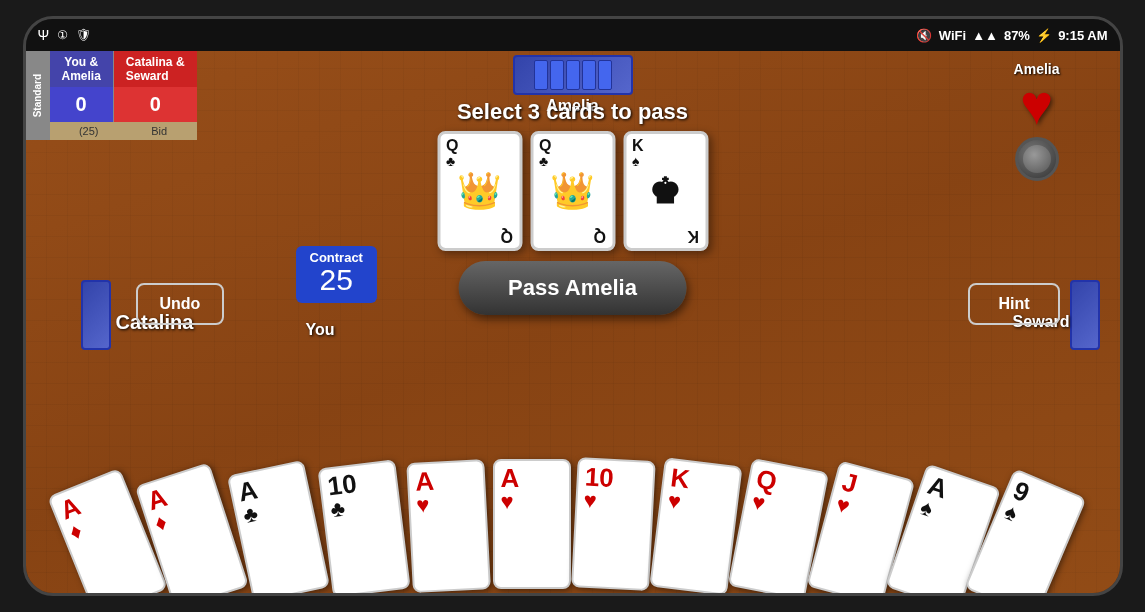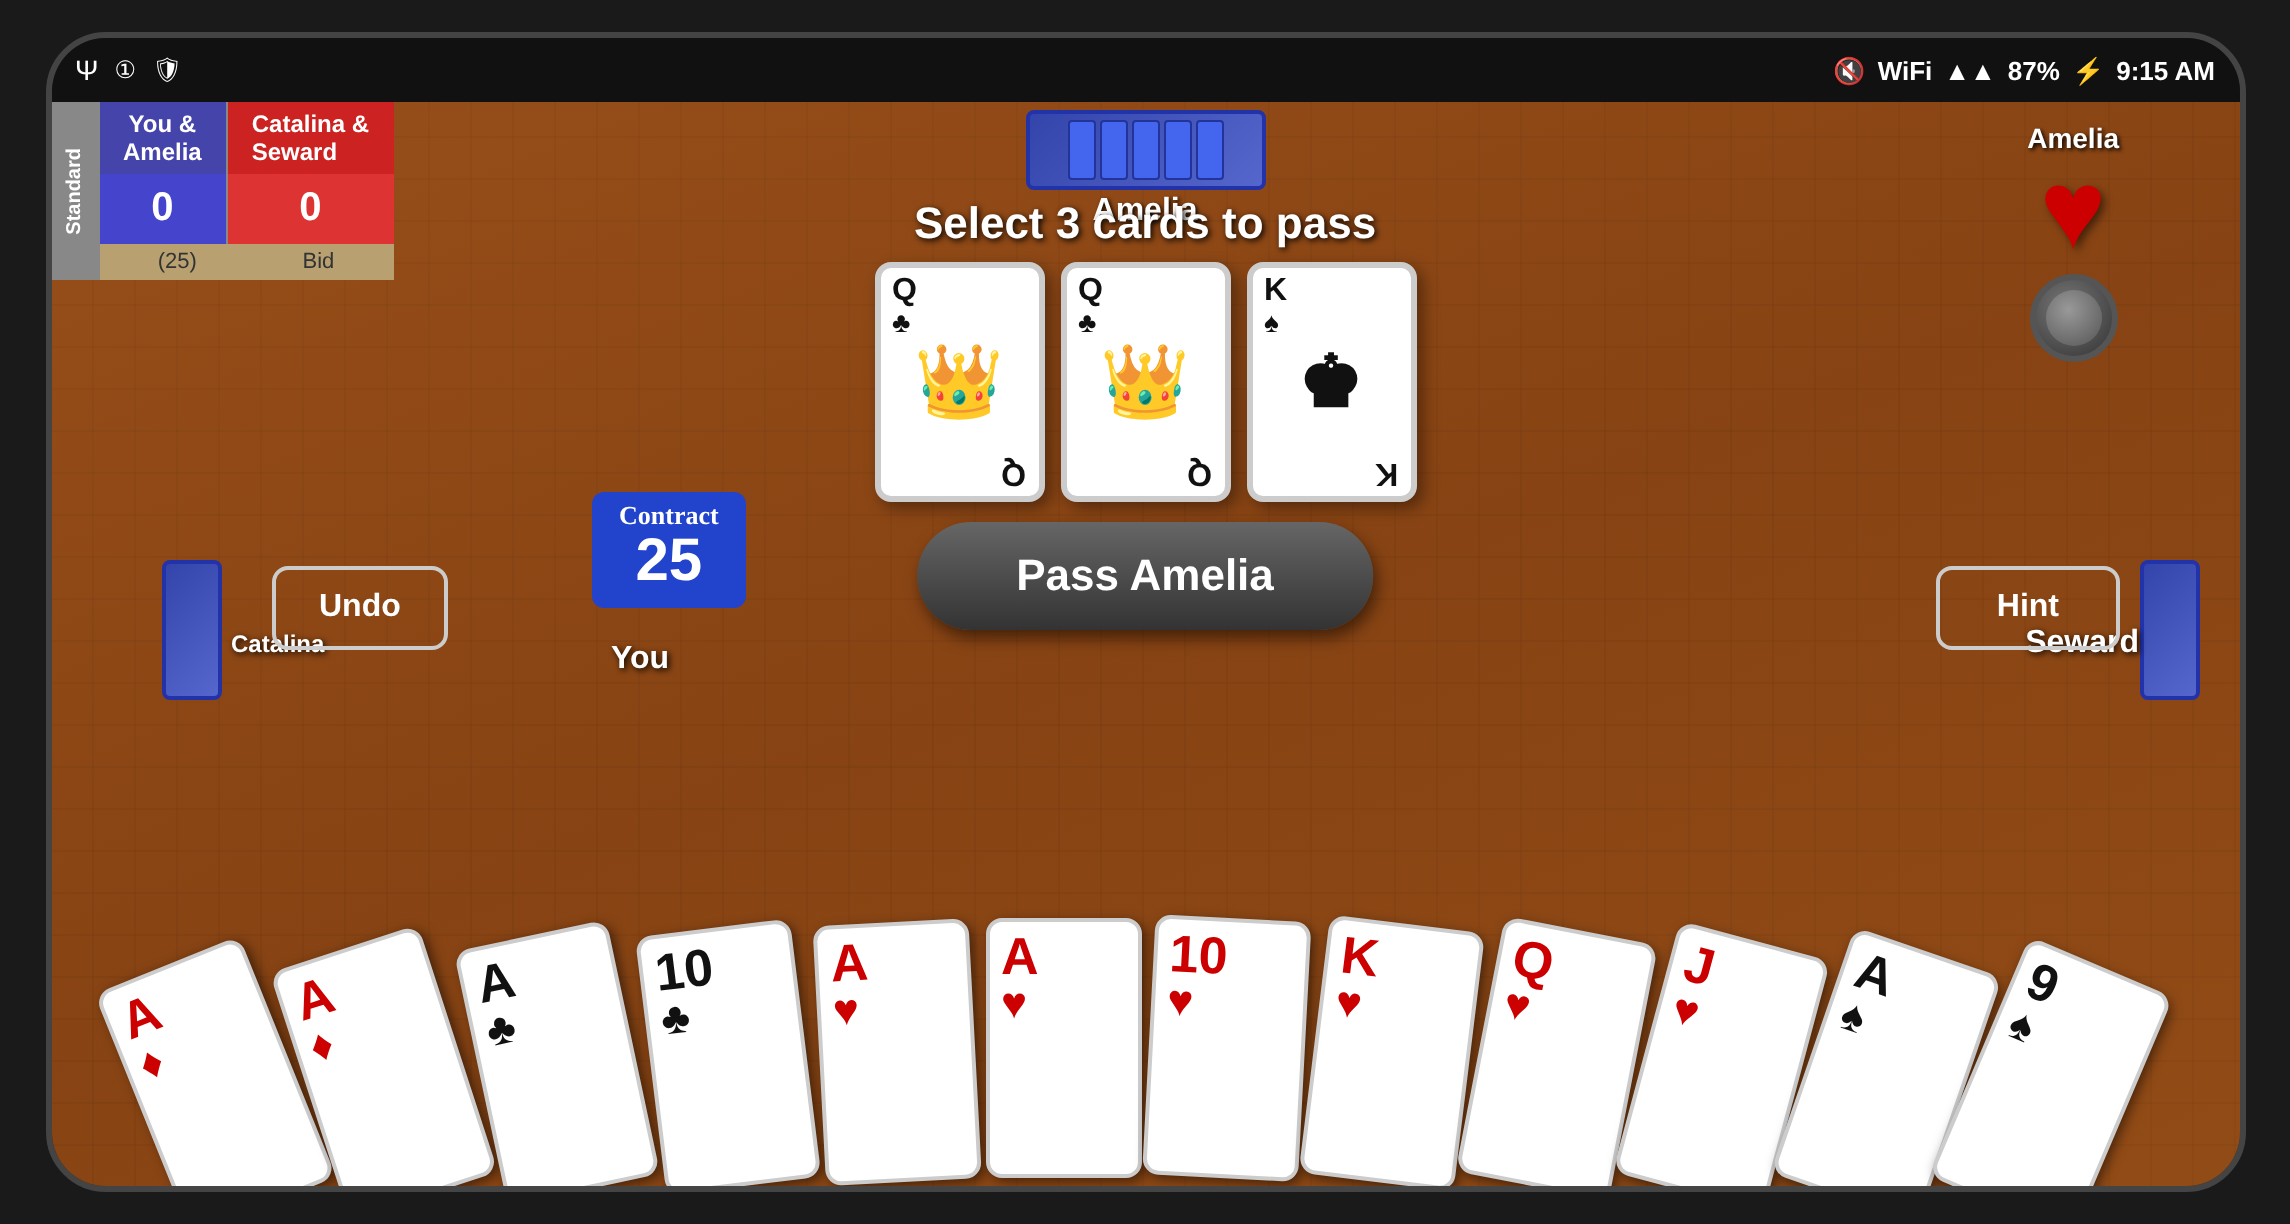--- a/index.html
+++ b/index.html
@@ -188,21 +188,21 @@
       background: radial-gradient(circle at 40% 35%, #999, #555);
       border-radius: 50%;
     }
     
     .player-left {
       position: absolute;
       left: 90px;
       top: 50%;
       transform: translateY(-50%);
       color: white;
-      font-size: 12px;
+      font-size: 20px;
       font-weight: bold;
       text-shadow: 1px 1px 3px #000;
       z-index: 5;
     }
     .player-right {
       position: absolute;
       right: 50px;
       top: 50%;
       transform: translateY(-50%);
       color: white;
@@ -307,26 +307,25 @@
       background: #2244cc;
       border-radius: 6px;
       padding: 4px 14px 8px;
       text-align: center;
       z-index: 10;
     }
     .contract-label {
       color: white;
       font-size: 13px;
       font-weight: bold;
-      font-family: Liberation Serif, serif;
     }
     .contract-num {
       color: white;
       font-size: 30px;
-      font-weight: bold;
+      font-weight: normal;
       line-height: 1;
     }
     
     .you-label {
       position: absolute;
       left: 280px;
       top: 270px;
       color: white;
       font-size: 16px;
       font-weight: bold;

